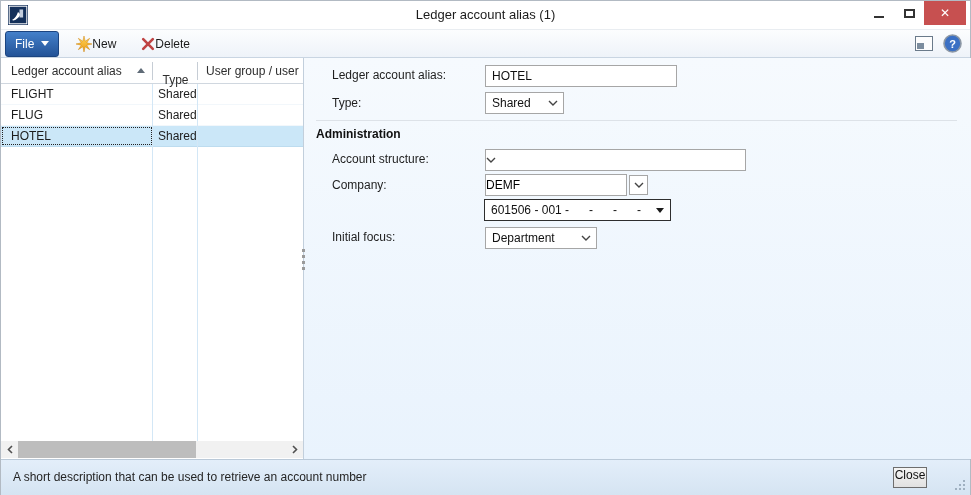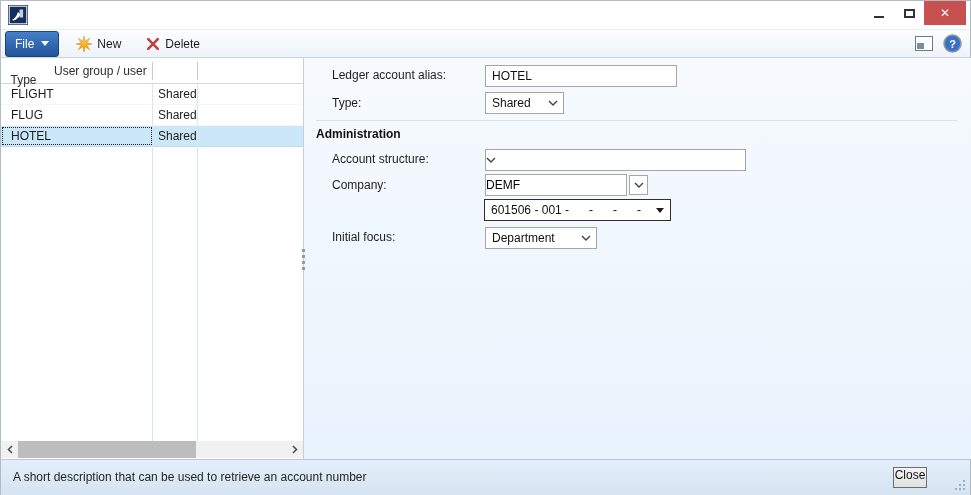--- a/index.html
+++ b/index.html
@@ -22,21 +22,21 @@
 
   
   .toolbar { position:absolute; left:0; top:29px; right:0; height:28px;
              background:linear-gradient(#fcfdfe,#eef3f9); border-bottom:1px solid #c9d5e2;
              display:flex; align-items:center; padding:0 8px 0 4px; }
   .file-btn { height:23px; padding:12px 9px; display:flex; align-items:center; gap:7px;
               background:linear-gradient(#4480ca,#235397); border:1px solid #1b4480; border-radius:3px;
               color:#ffffff; font-size:12px; cursor:default; }
   .file-caret { width:0; height:0; border-left:4px solid transparent; border-right:4px solid transparent;
                 border-top:5px solid #ffffff; }
-  .tb-btn { height:23px; display:flex; align-items:center; gap:5px; padding:0 8px; margin-left:9px;
+  .tb-btn { height:23px; display:flex; align-items:center; padding:0 8px; margin-left:9px;
             font-size:12px; color:#1b1b1b; cursor:default; }
   .tb-spacer { flex:1; }
   .tb-right { display:flex; align-items:center; gap:10px; }
 
   
   .grid-panel { position:absolute; left:0; top:57px; width:302px; height:383px; background:#ffffff; }
   .grid-header { position:relative; display:flex; height:26px; font-size:12px; color:#2e2e2e;
                  border-bottom:1px solid #d0d7df; align-items:center; z-index:3; background:#fff; }
   .gh1 { width:152px; padding-left:10px; display:flex; align-items:center; }
   .gh2 { width:45px; text-align:center;margin-top:19px; }
@@ -99,20 +99,21 @@
 
 <div class="window">
 
   <div class="titlebar">
     <svg class="app-icon" viewBox="0 0 20 20">
       <rect x="0" y="0" width="20" height="20" fill="#14305a"></rect>
       <rect x="1.2" y="1.2" width="17.6" height="17.6" fill="none" stroke="#ffffff" stroke-width="1"></rect>
       <path d="M4,15 Q8,13 10,7 L12.6,9.4 Q10,14 5.6,15.6 Z" fill="#ffffff"></path>
       <rect x="11.5" y="4.5" width="3.6" height="8" fill="#c4cede"></rect>
     </svg>
+    <div class="title">Ledger account alias (1)</div>
     <div class="win-controls">
       <div class="wc wc-min">
           <span class="bar"></span>
         </div>
       <div class="wc wc-max">
           <span class="box"></span>
         </div>
       <div class="wc-close">
           <span>✕</span>
         </div>
@@ -150,20 +151,24 @@
       </svg>
       <svg width="19" height="19" viewBox="0 0 19 19">
         <circle cx="9.5" cy="9.5" r="8.5" fill="#3b70c4" stroke="#8d98a5" stroke-width="1.6"></circle>
         <text x="9.5" y="13.5" text-anchor="middle" font-size="11" font-weight="bold" fill="#ffffff">?</text>
       </svg>
     </div>
   </div>
 
   <div class="grid-panel">
     <div class="grid-header">
+      <div class="gh1">
+        <span>Ledger account alias</span>
+        <span class="sort-asc"></span>
+      </div>
       <div class="gh2"><span>Type</span></div>
       <div class="gh3"><span>User group / user</span></div>
       <span class="hdr-sep" style="left:151px"></span>
       <span class="hdr-sep" style="left:196px"></span>
     </div>
     <span class="col-line" style="left:151px"></span>
     <span class="col-line" style="left:196px"></span>
 
     <div class="grow">
       <div class="gc1">FLIGHT</div>

